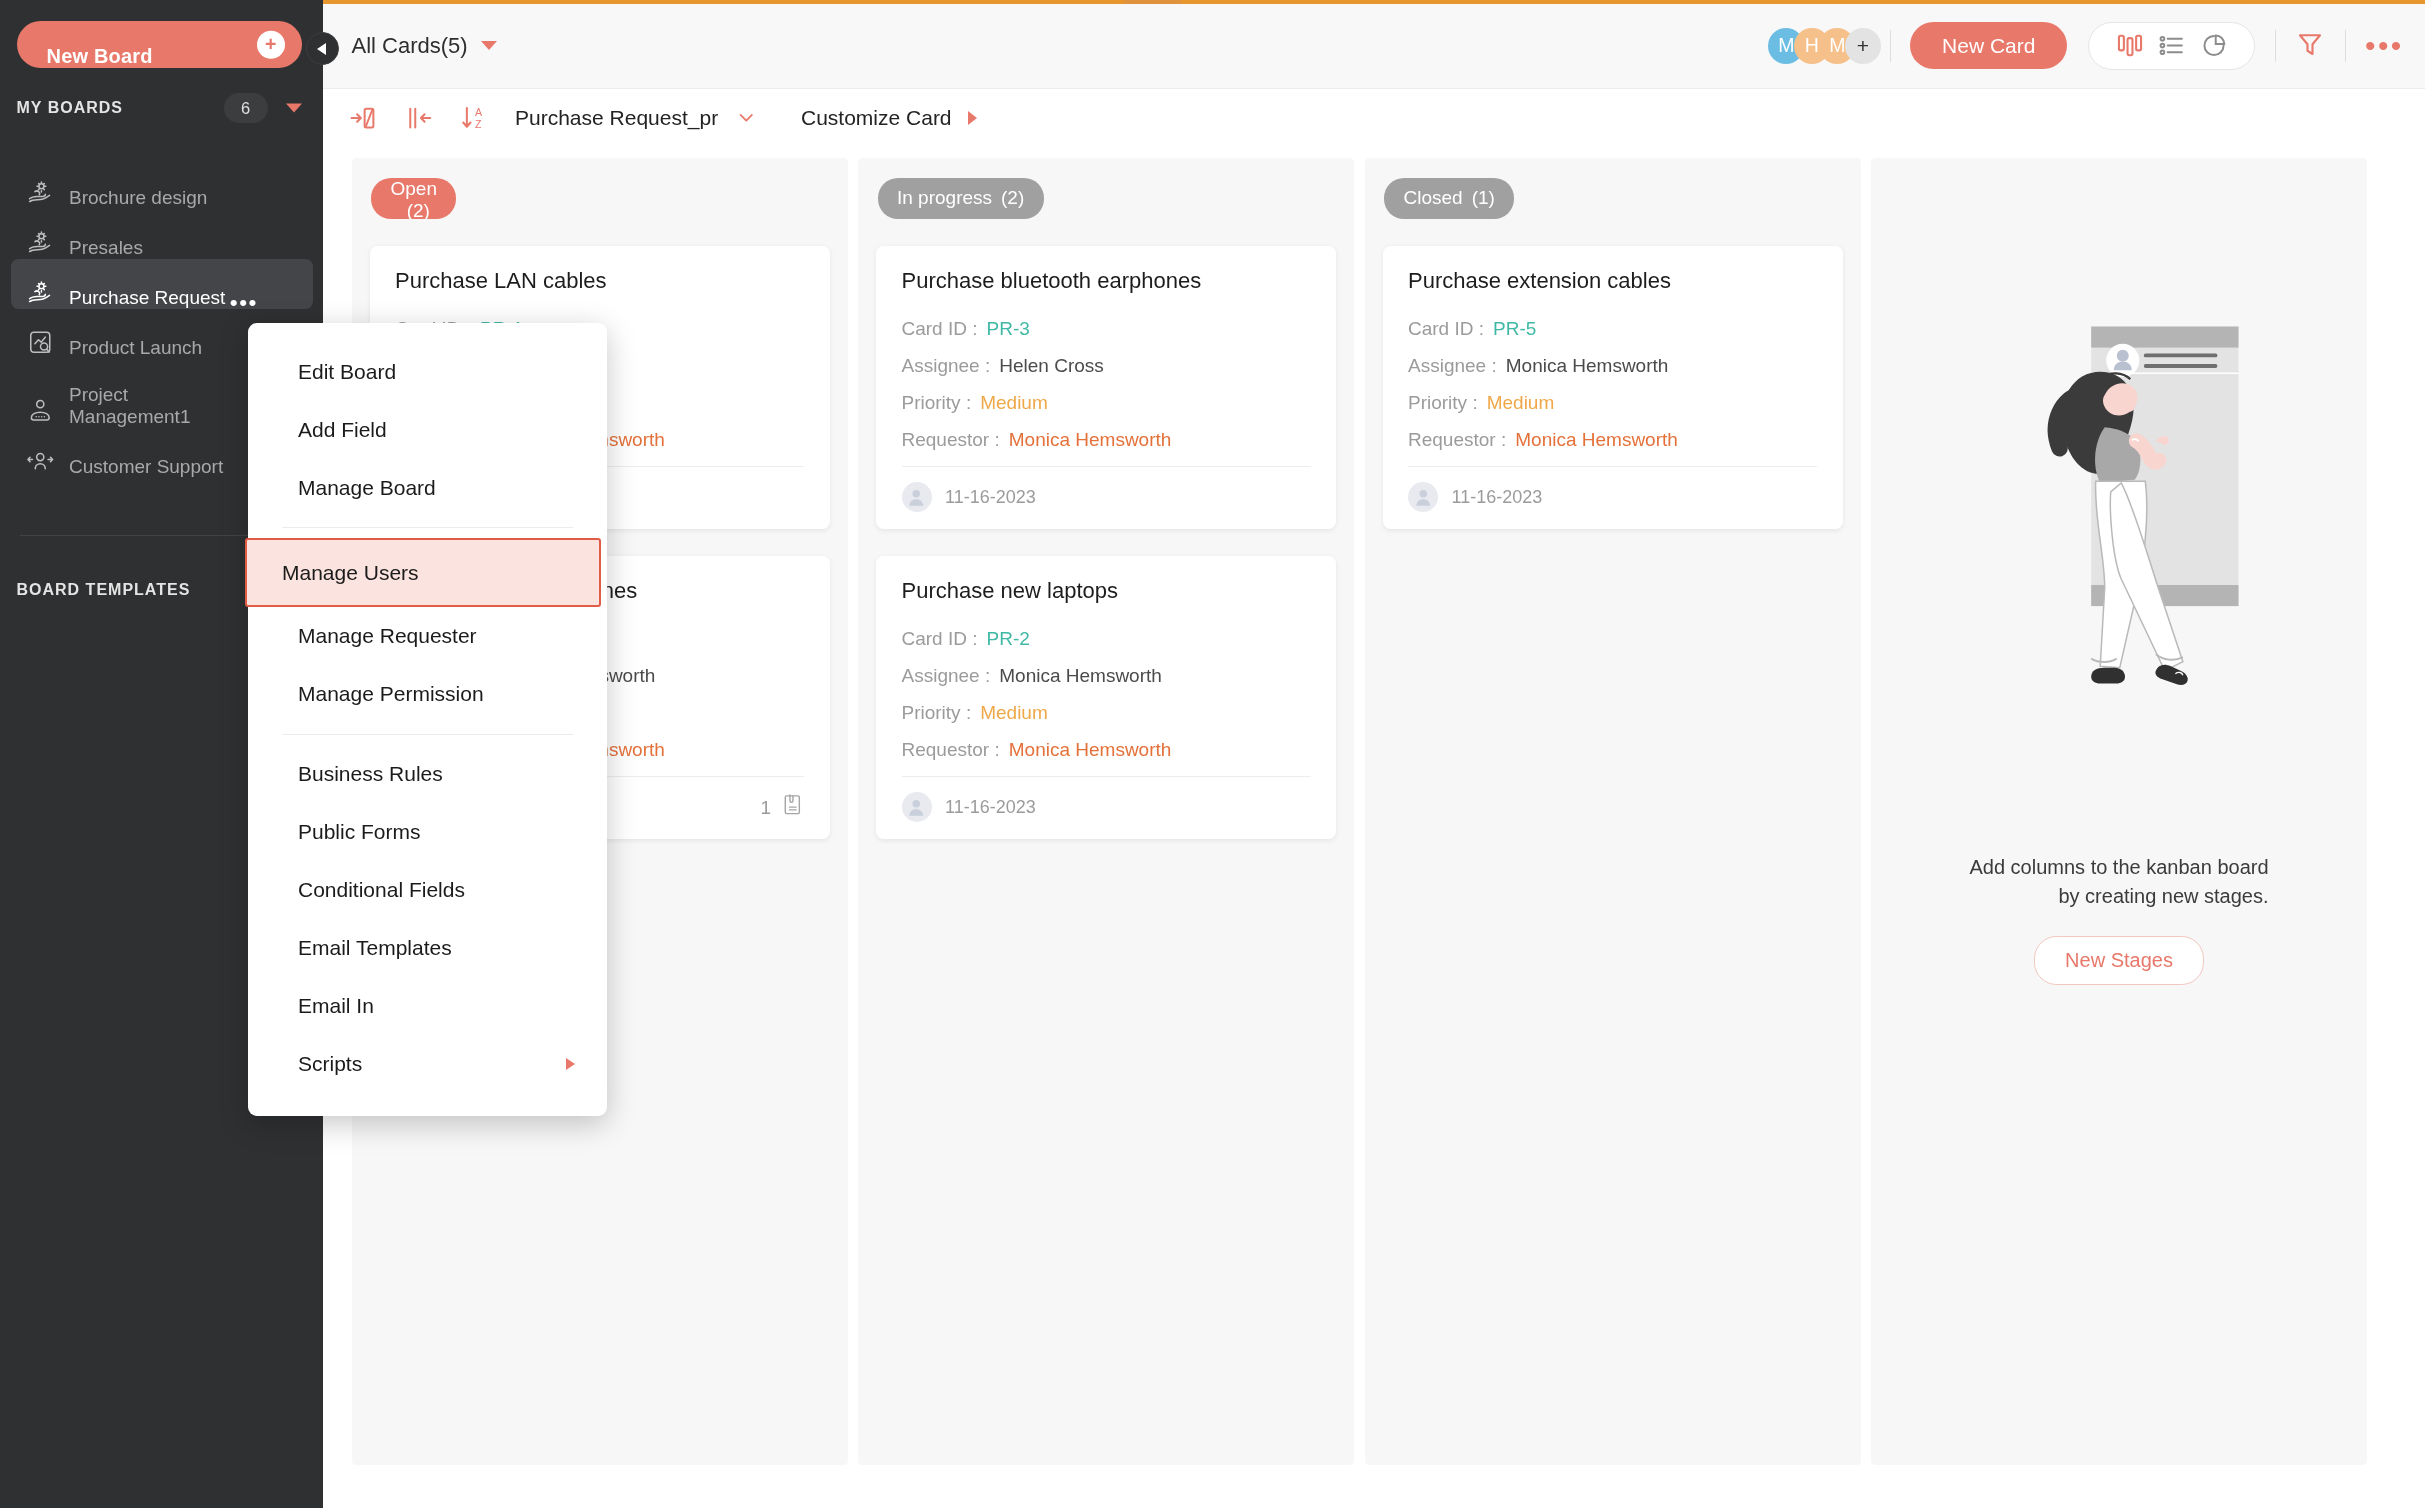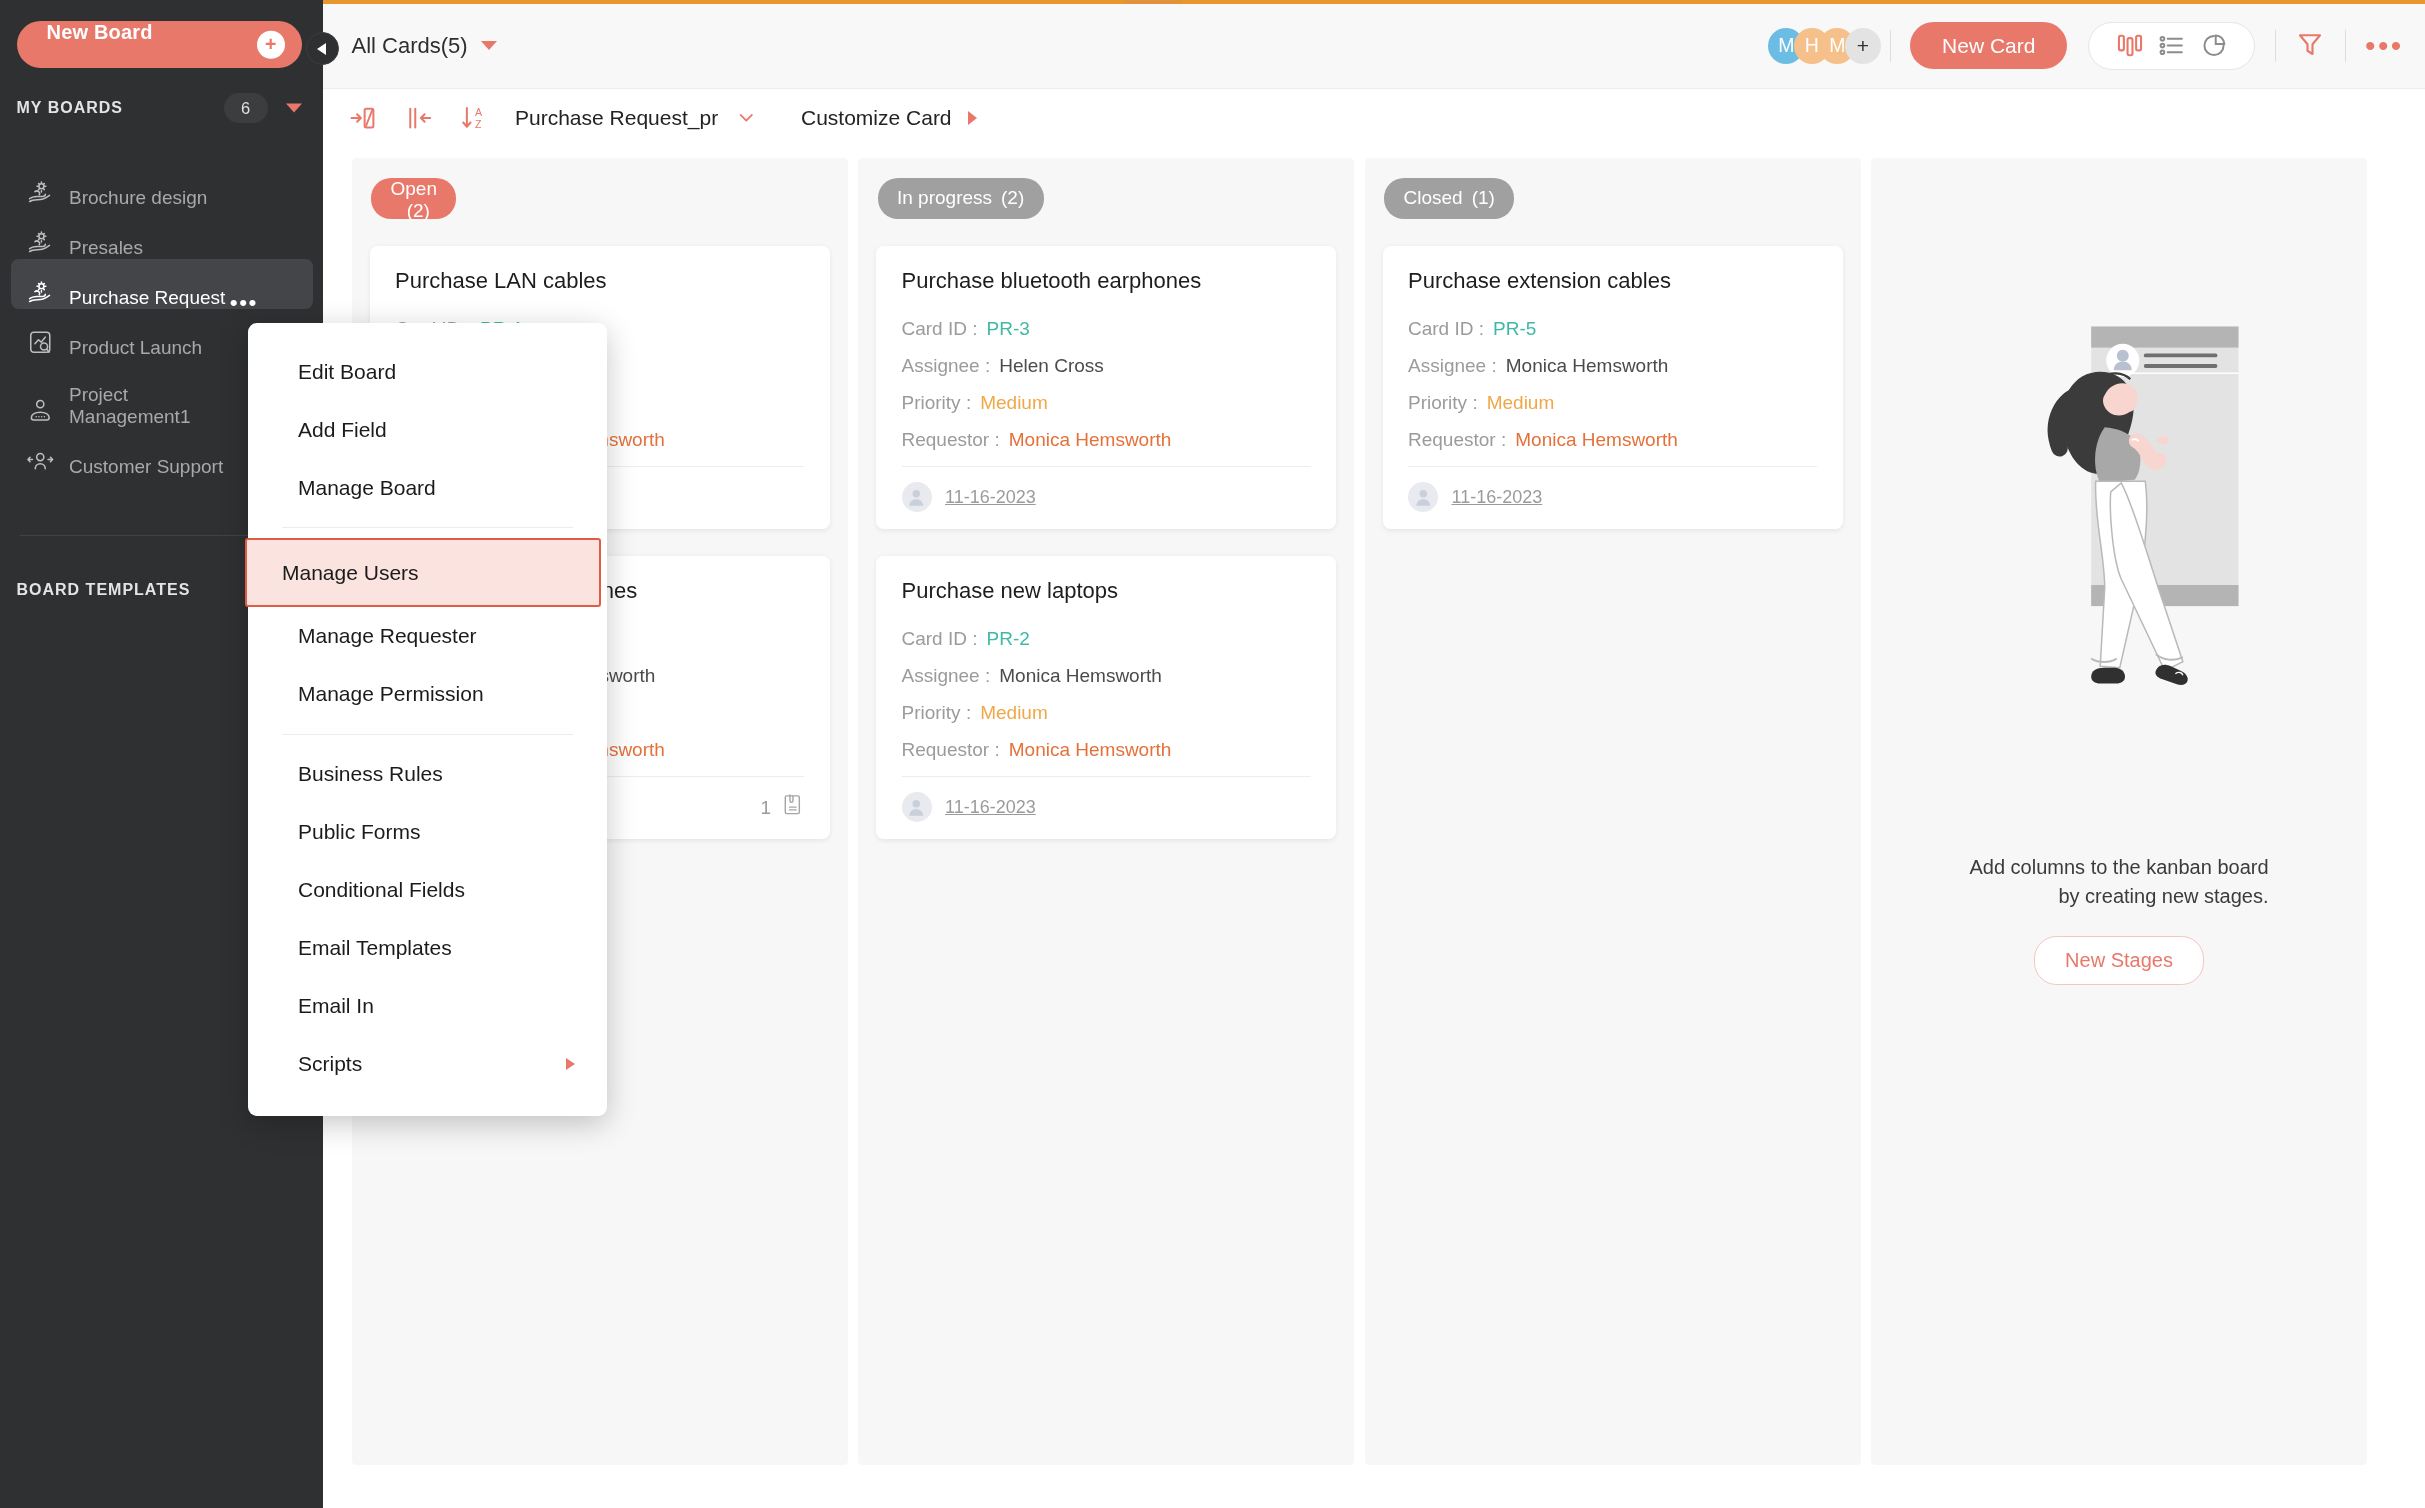--- a/index.html
+++ b/index.html
@@ -36,21 +36,21 @@
     position: absolute; top: 0; left: 0;
     width: 323px; height: 1509px;
     background: #2f3032;
     color: #c9c9c9;
   }
   .new-board-btn {
     position: absolute; top: 21px; left: 16.5px;
     width: 285px; height: 47px;
     background: #e8786a;
     border-radius: 25.5px;
-    display: flex; align-items: flex-start;
+    display: flex; align-items: flex-end;
     color: #fff; font-size: 20px; font-weight: 600;
     cursor: pointer;
   }
   .new-board-btn .lbl { margin-left: 30px; letter-spacing: 0.2px; }
   .new-board-btn .plus-circle {
     position: absolute; right: 16.5px; top: 50%; transform: translateY(-50%);
     width: 28.5px; height: 28.5px; border-radius: 50%;
     background: #ffffff; color: #e8786a;
     display: flex; align-items: center; justify-content: center;
     font-size: 19.5px; font-weight: 700; line-height: 1;
@@ -259,21 +259,21 @@
     border-top: 0.8px solid #ededed;
     margin-top: 12px; padding-top: 15px;
     display: flex; align-items: center;
   }
   .foot-av {
     width: 30px; height: 30px; border-radius: 50%;
     background: #e8eaef; margin-right: 13.5px;
     display: flex; align-items: center; justify-content: center;
     overflow: hidden;
   }
-  .foot-date { color: #9b9b9b; font-size: 18px; text-decoration: underline; }
+  .foot-date { color: #9b9b9b; font-size: 18px; }
   .foot-right {
     margin-left: auto; display: flex; align-items: center;
     color: #9b9b9b; font-size: 19px;
   }
   .foot-right .cnum { margin-right: 10.5px; }
 
   
   .empty-col {
     width: 496px; margin-left: 10.5px;
     background: #f7f7f7; border-radius: 4.5px;

